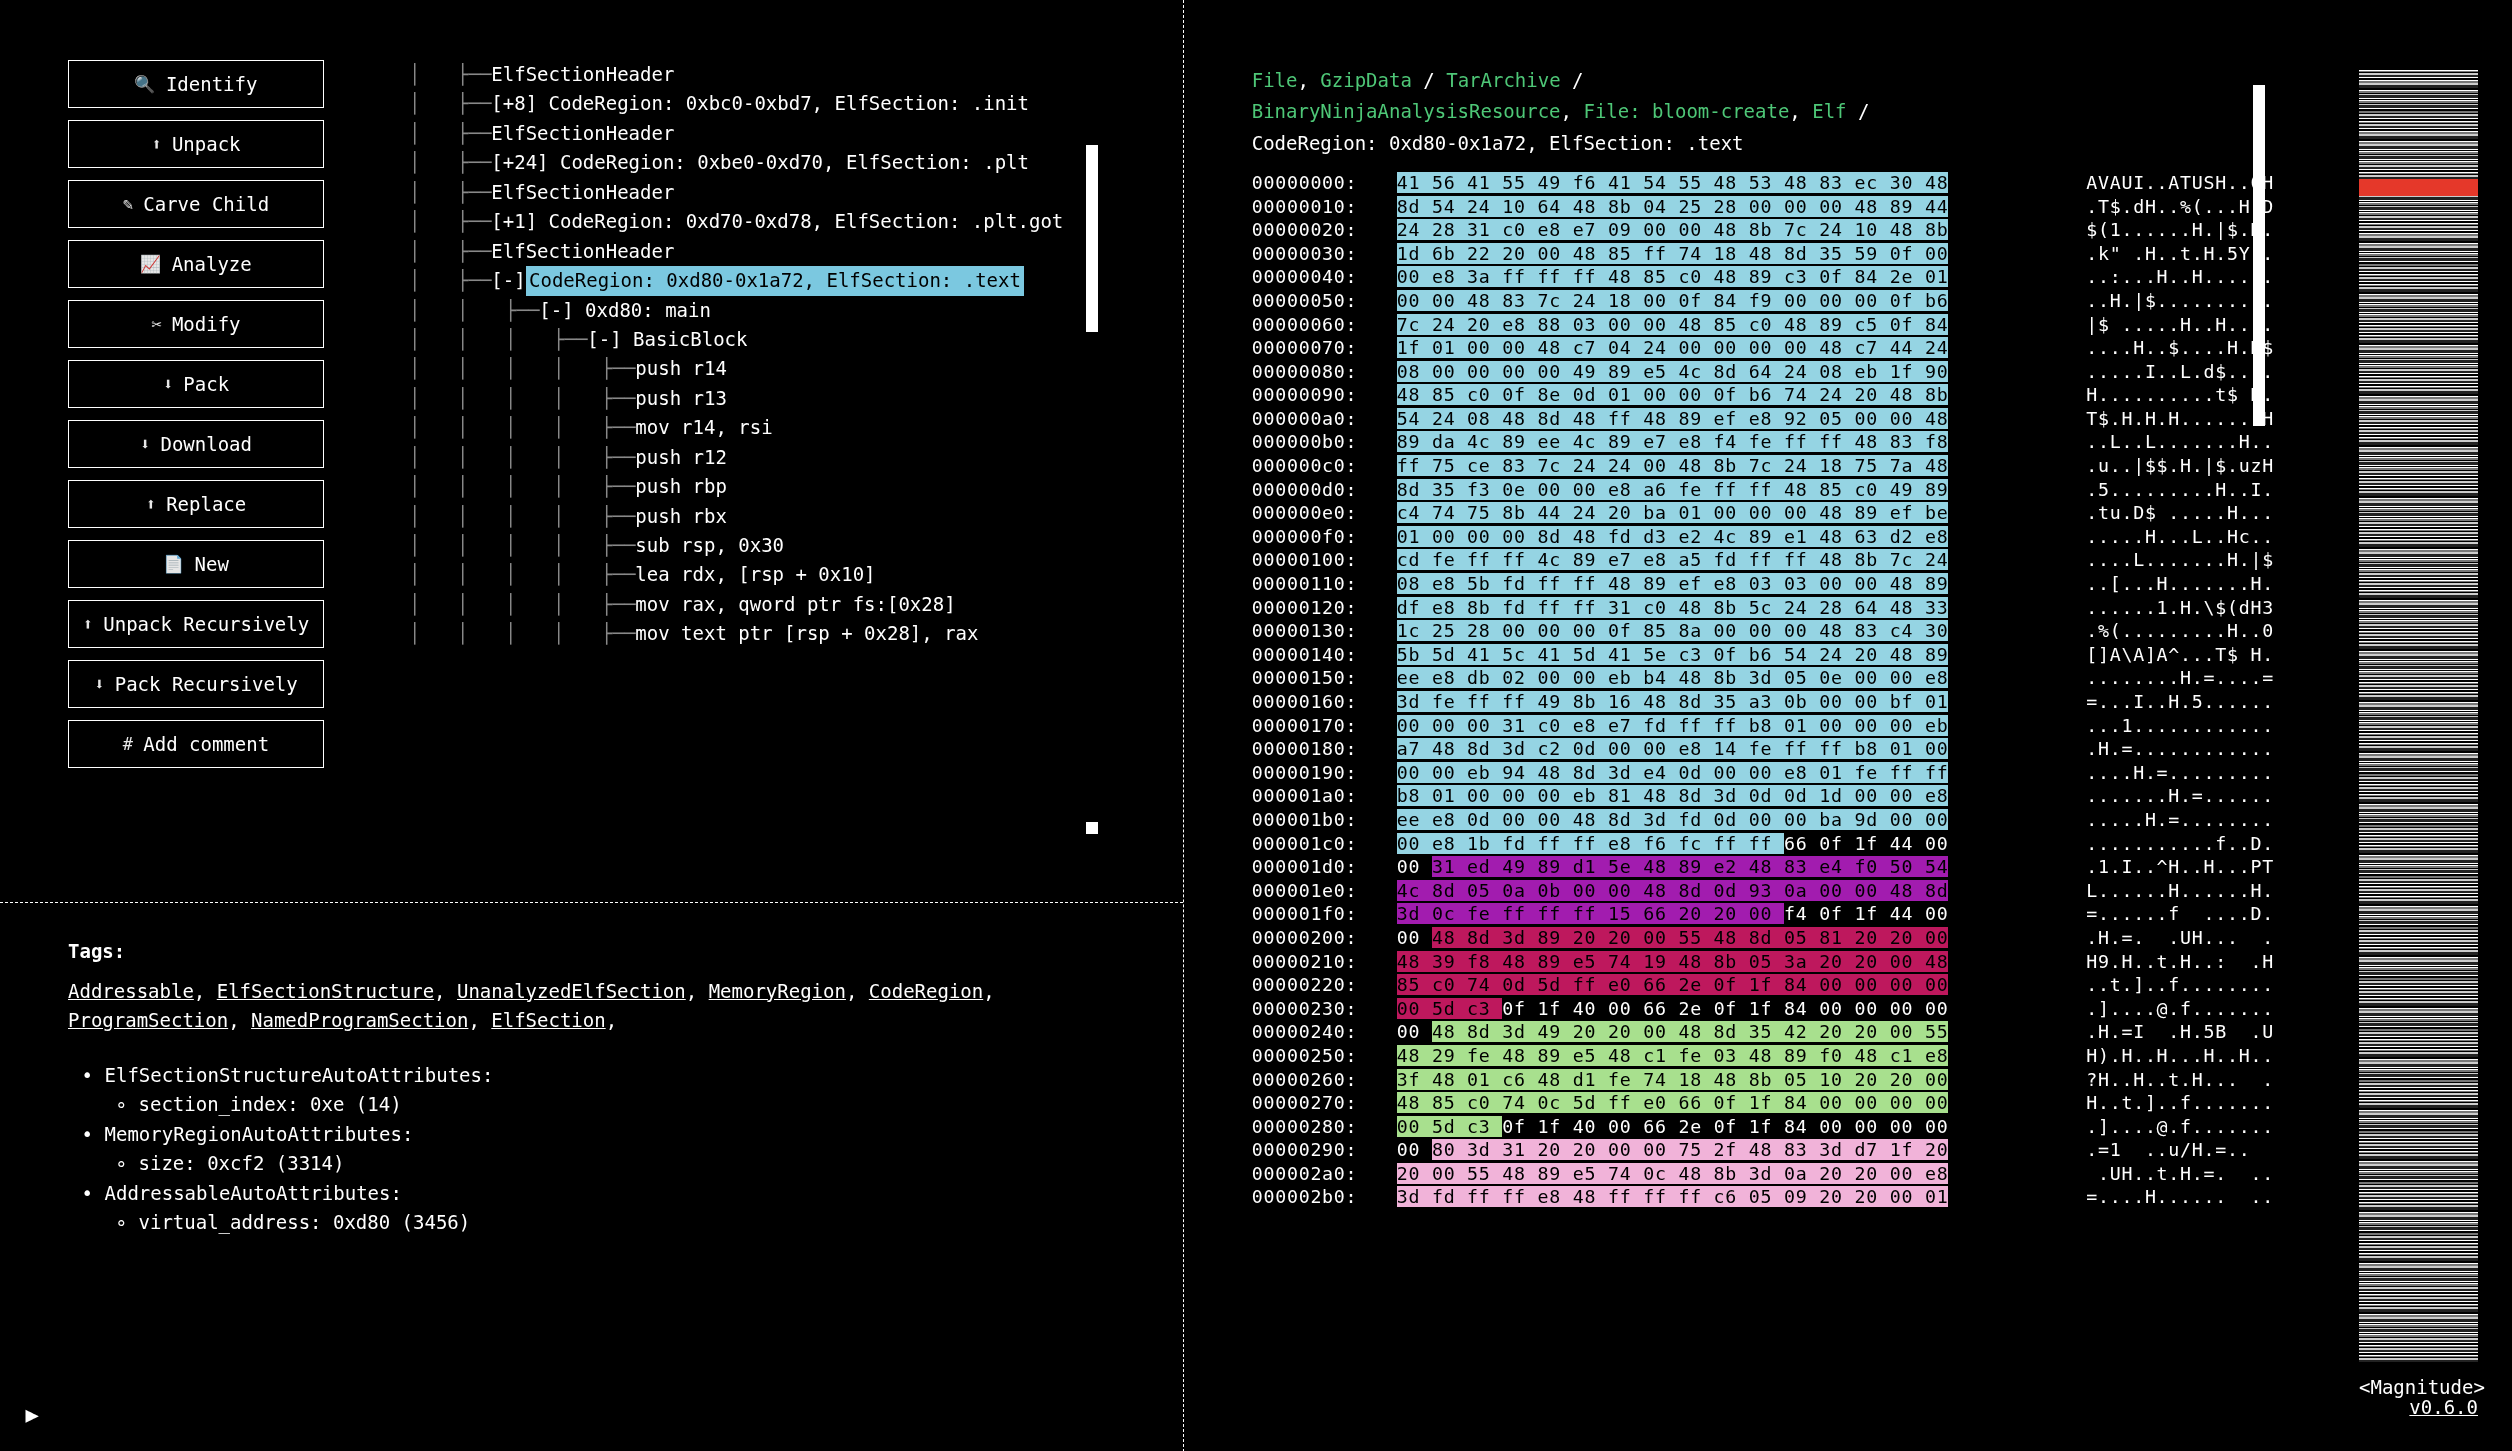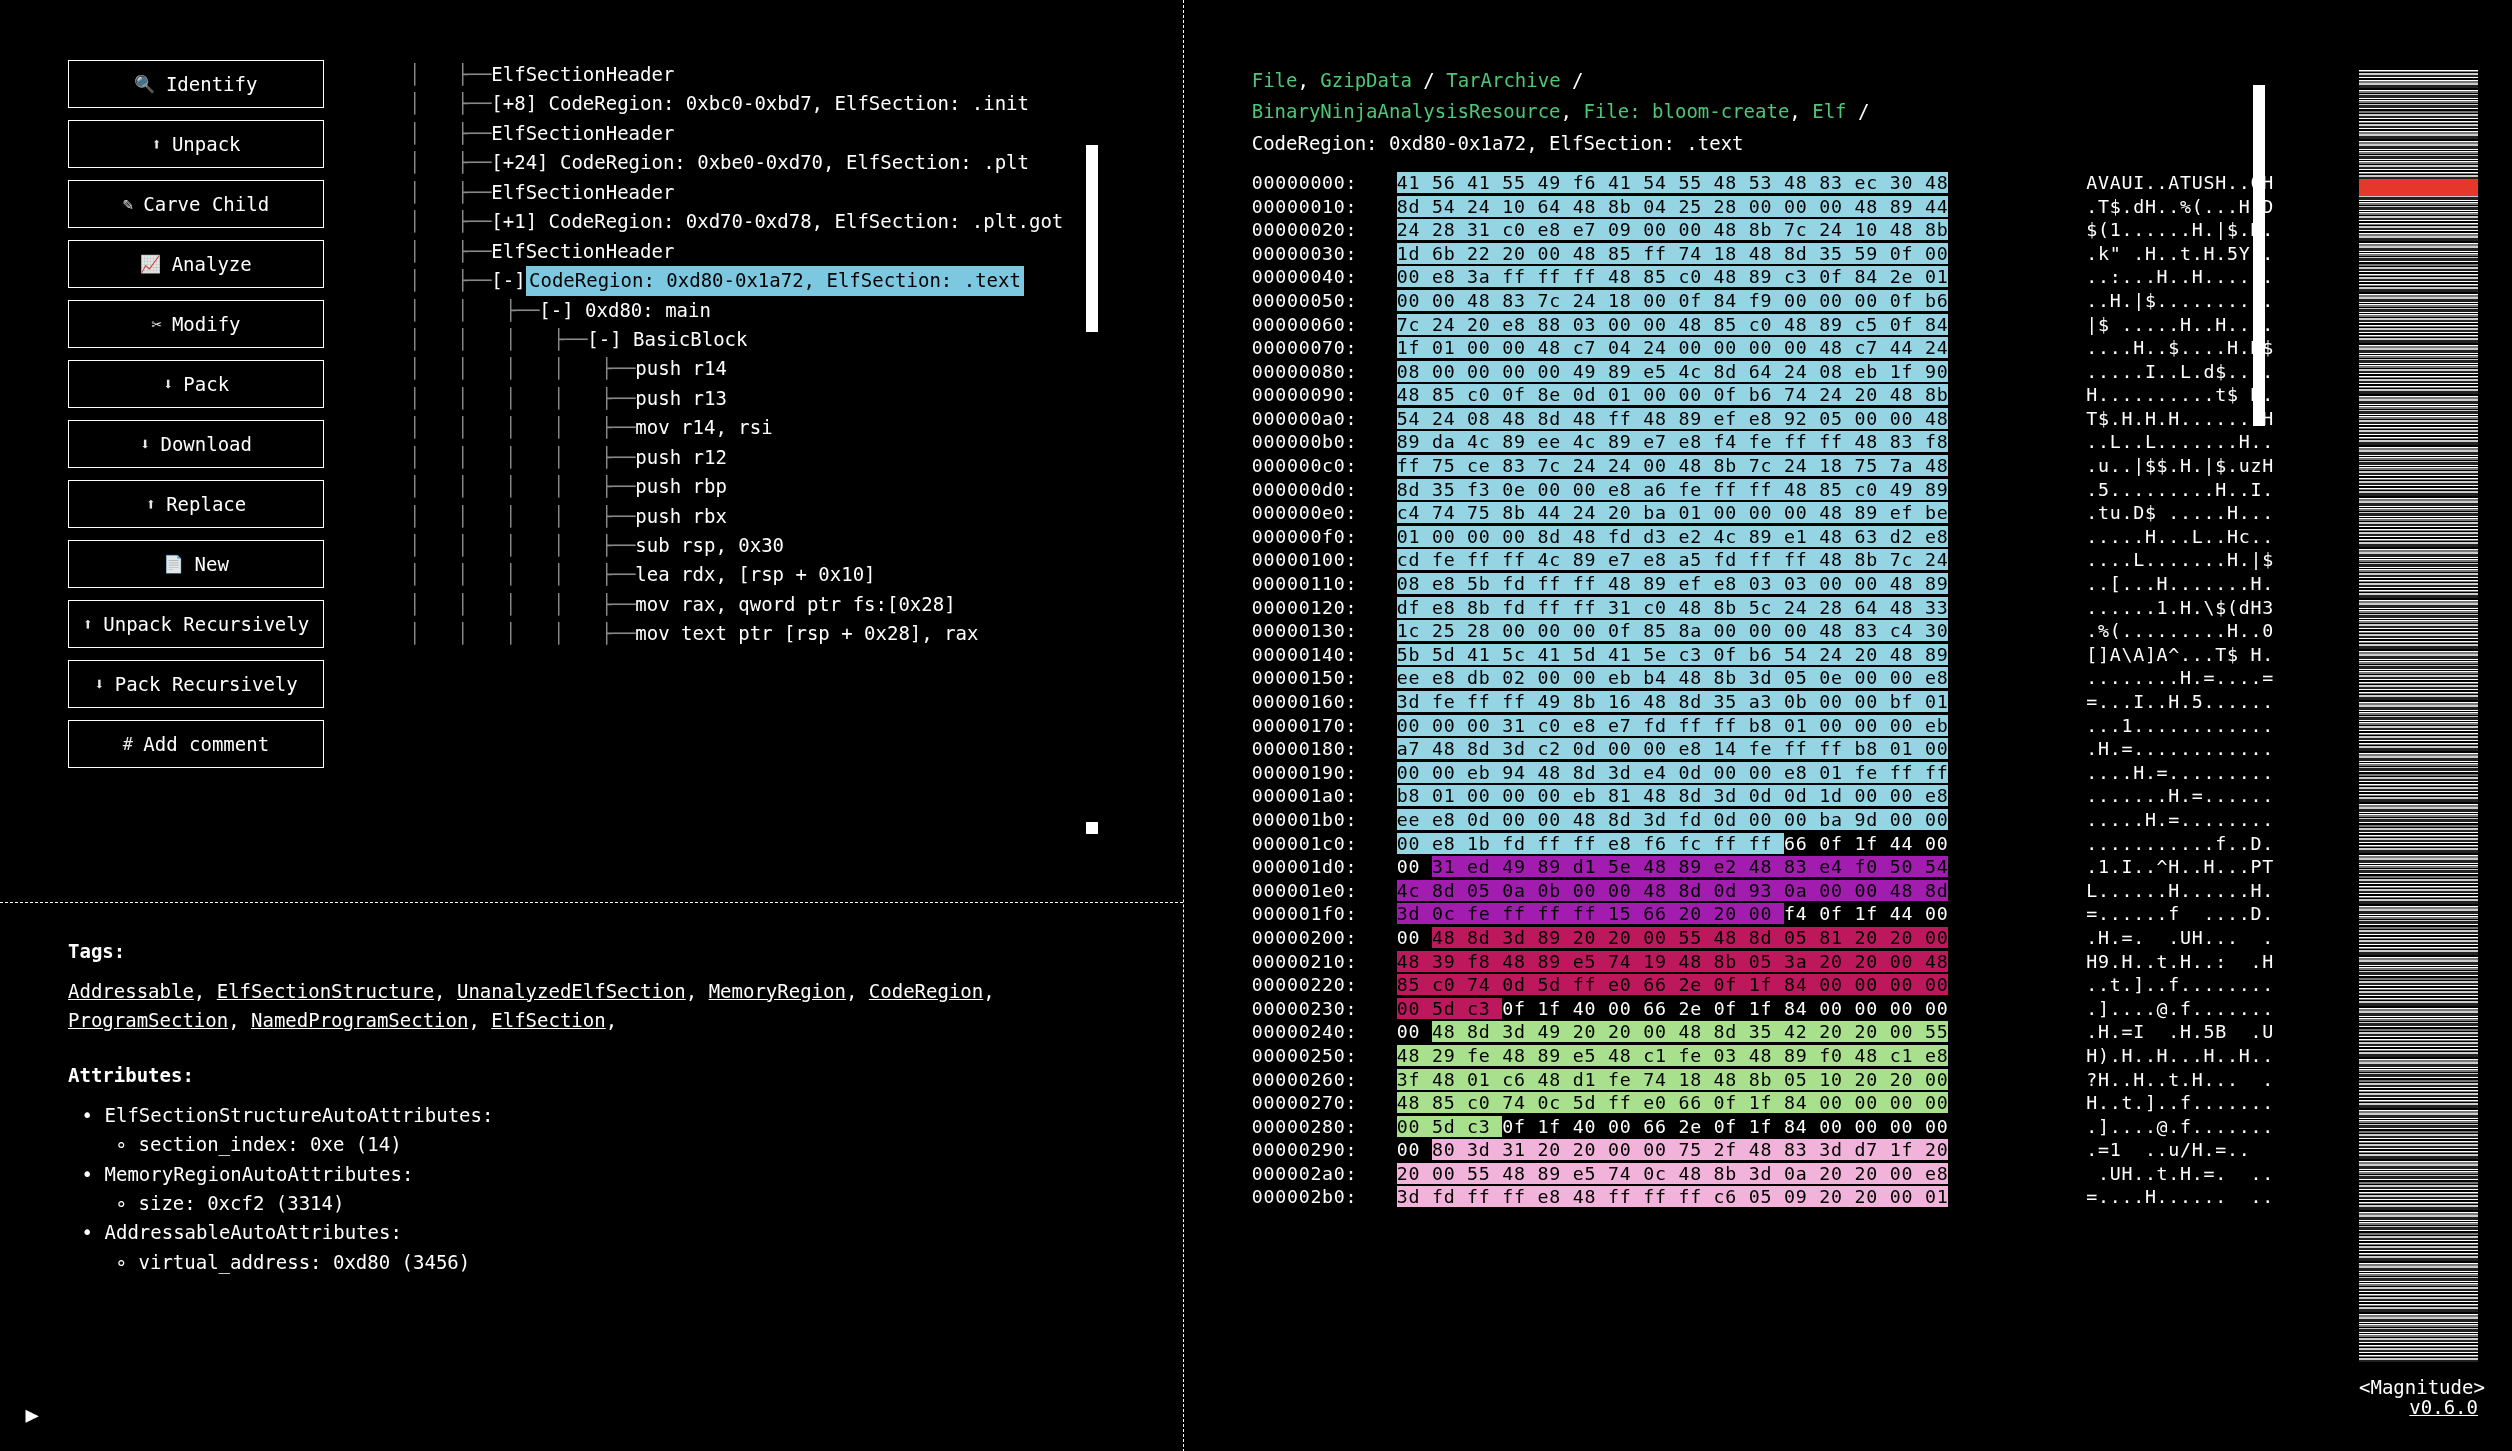--- a/index.html
+++ b/index.html
@@ -399,21 +399,20 @@
               <span>mov text ptr [rsp + 0x28], rax</span>
             </div>
           </div>
         <div class="tree-scrollbar"></div>
         <div class="tree-cursor"></div>
       </div>
     </div>
     <div class="bottom-left">
       <div class="section-heading">Tags:</div>
       <div id="tags-row" style="margin-bottom:25.5px;"><span class="tag-link">Addressable</span><span>, </span><span class="tag-link">ElfSectionStructure</span><span>, </span><span class="tag-link">UnanalyzedElfSection</span><span>, </span><span class="tag-link">MemoryRegion</span><span>, </span><span class="tag-link">CodeRegion</span><span>, </span><span class="tag-link">ProgramSection</span><span>, </span><span class="tag-link">NamedProgramSection</span><span>, </span><span class="tag-link">ElfSection</span><span>, </span></div>
-      <div class="section-heading">Attributes:</div>
       <ul class="attr-list" id="attr-list">
           <li>ElfSectionStructureAutoAttributes:<ul class="attr-sublist">
               <li>section_index: 0xe (14)</li>
             </ul></li>
           <li>MemoryRegionAutoAttributes:<ul class="attr-sublist">
               <li>size: 0xcf2 (3314)</li>
             </ul></li>
           <li>AddressableAutoAttributes:<ul class="attr-sublist">
               <li>virtual_address: 0xd80 (3456)</li>
             </ul></li>

